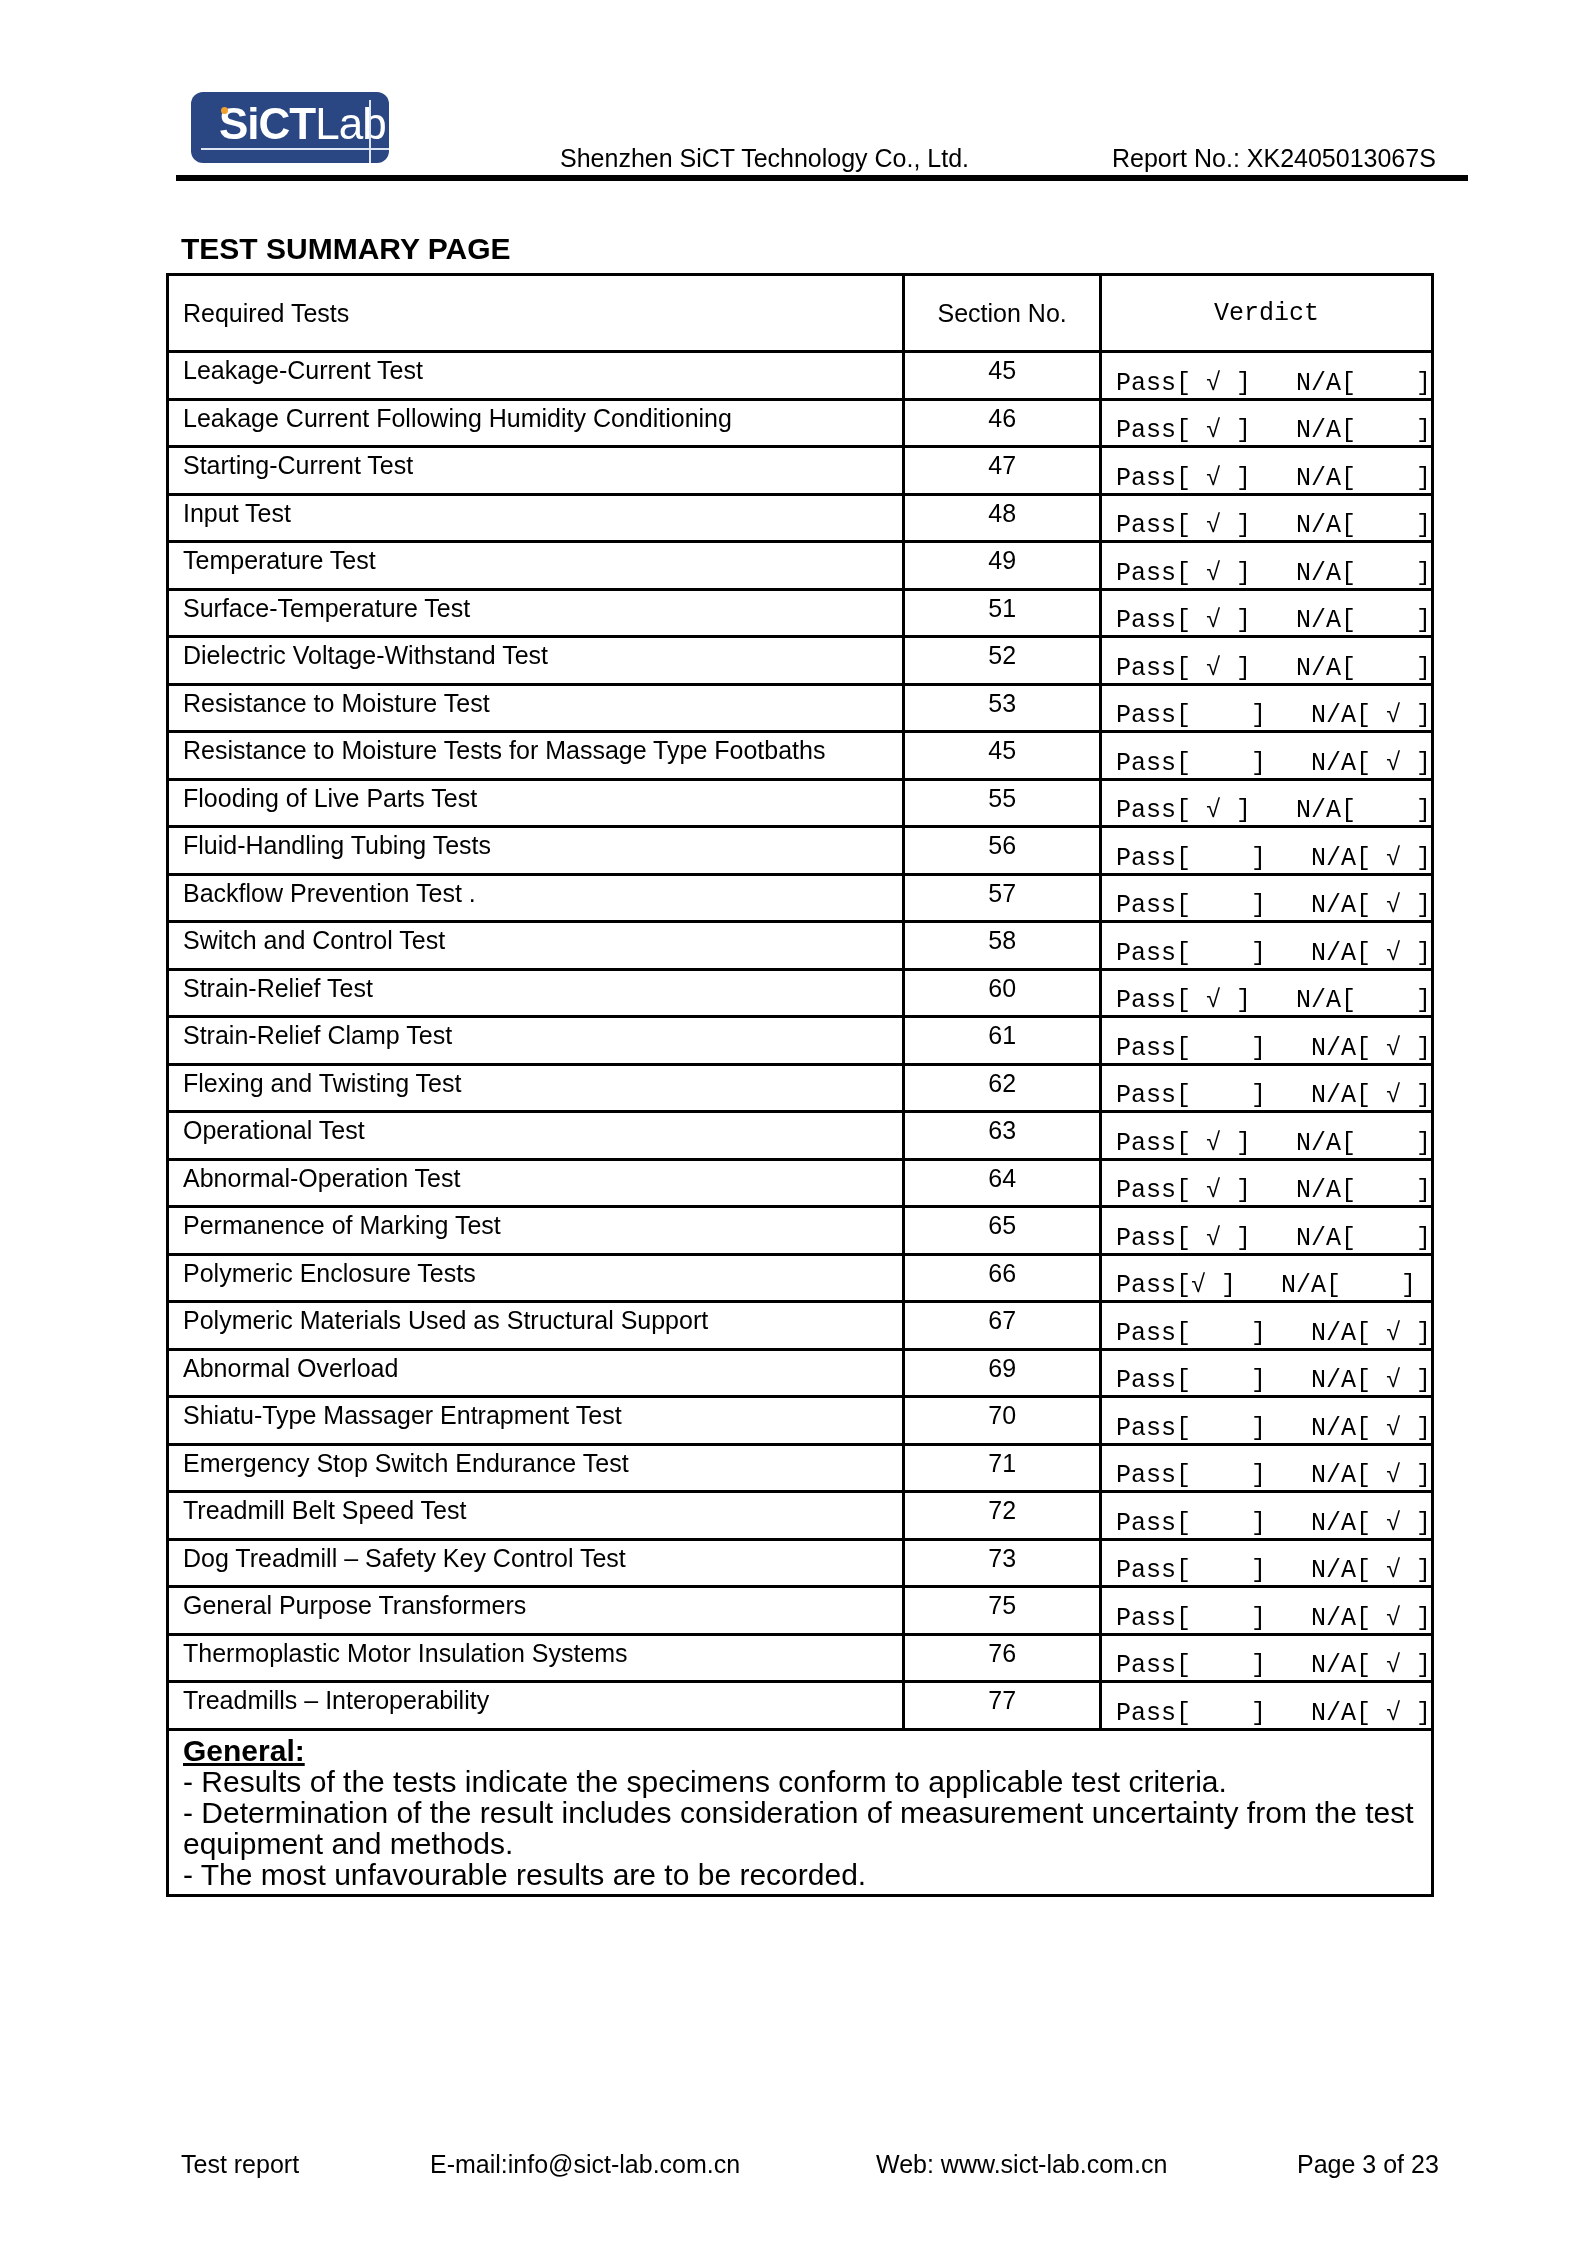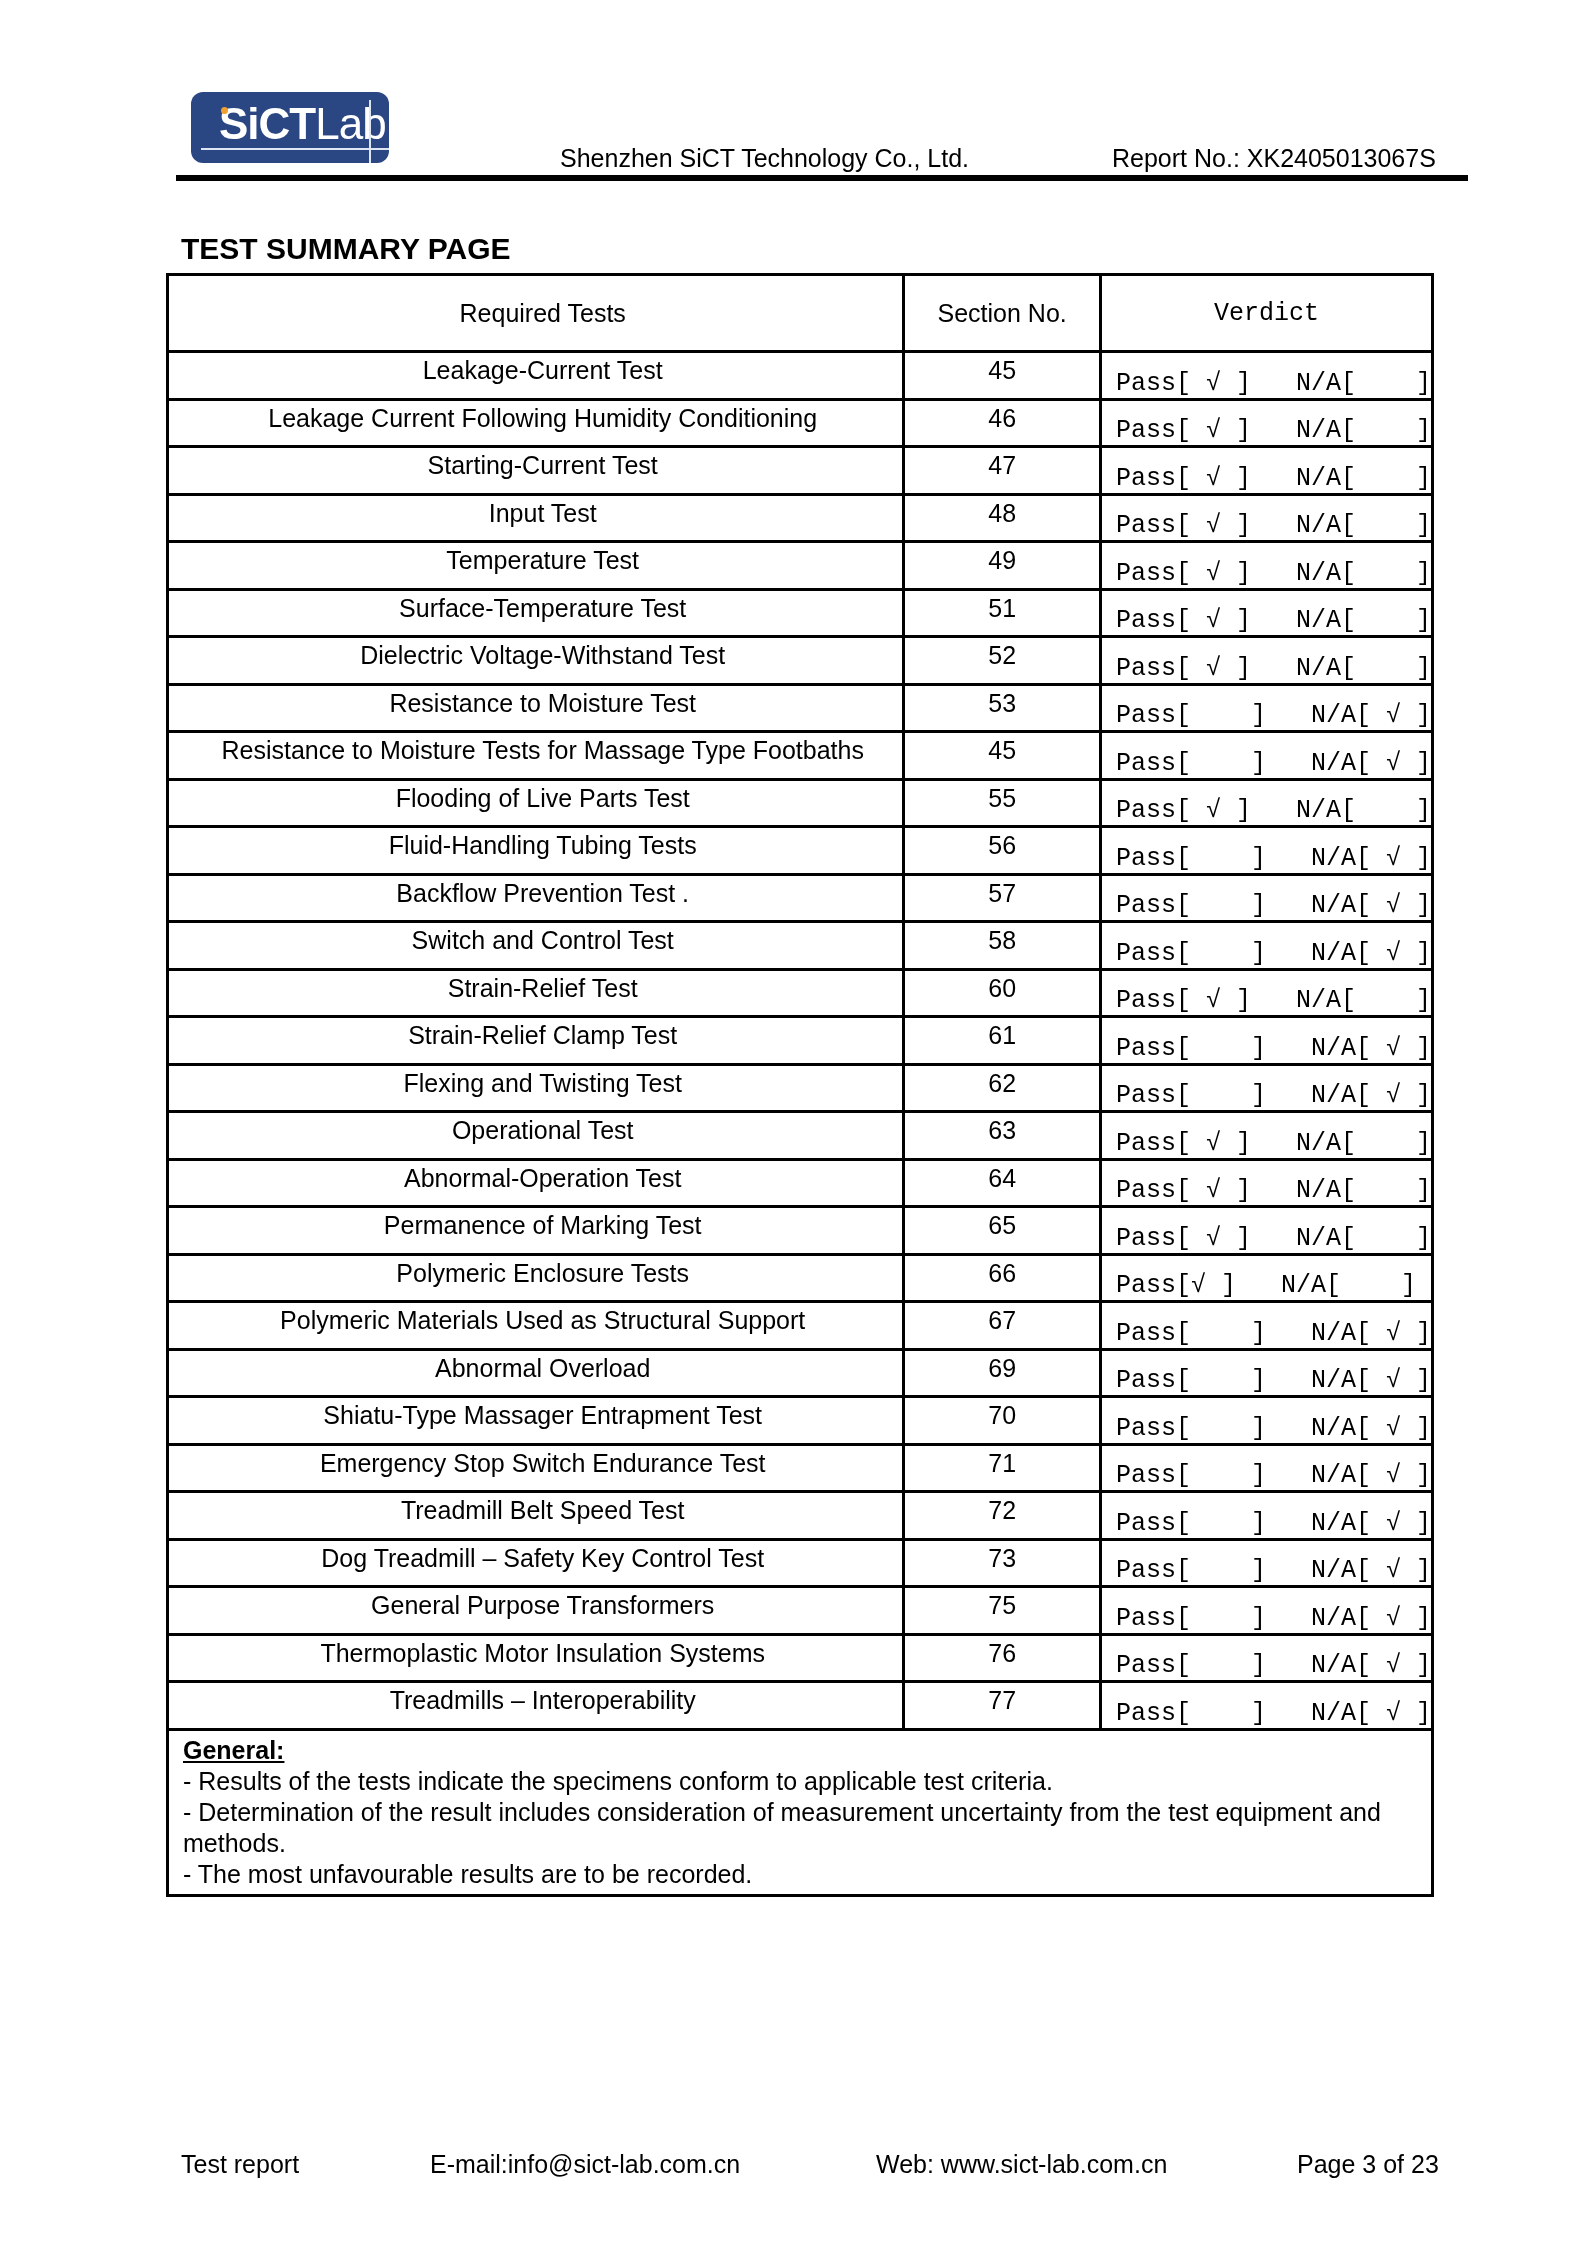--- a/index.html
+++ b/index.html
@@ -14,29 +14,29 @@
   .logo-hline { position: absolute; left: 10px; right: 0; top: 56px; height: 2px; background: #dfe6f3; }
   .logo-vline { position: absolute; left: 178px; top: 8px; bottom: 0; width: 2px; background: #dfe6f3; }
   .hdr-company { position: absolute; left: 560px; top: 144px; font-size: 25px; white-space: nowrap; }
   .hdr-report { position: absolute; left: 1112px; top: 144px; font-size: 25px; white-space: nowrap; text-align: right; }
   .hdr-rule { position: absolute; left: 176px; width: 1292px; top: 175px; height: 6px; background: #000; }
   .title { position: absolute; left: 181px; top: 232px; font-size: 30px; font-weight: bold; white-space: nowrap; }
   table.summary { position: absolute; left: 166px; top: 273px; width: 1268px; border-collapse: collapse;
                   font-size: 25px; }
   table.summary td, table.summary th { border: 3px solid #000; padding: 0; }
   table.summary th { font-weight: normal; height: 74px; }
-  .c1 { width: 752px; text-align: center; padding-left: 14px !important; }
+  .c1 { width: 752px; text-align: left; padding-left: 14px !important; }
   .c2 { width: 200px; text-align: center; }
   .c3 { text-align: left; padding-left: 14px !important; font-family: Liberation Mono, monospace; }
   th.c3 { text-align: center; padding-left: 0 !important; }
   tr.row td { height: 41.5px; }
   tr.row td.c1, tr.row td.c2 { vertical-align: top; padding-top: 3px; }
   tr.row td.c3 { vertical-align: bottom; padding-bottom: 0px; }
   .verdict { white-space: pre; }
-  td.general { padding: 4px 14px 4px 14px !important; font-size: 25px; line-height: 31px; height: 140px; vertical-align: top; }
+  td.general { padding: 4px 14px 4px 14px !important; font-size: 30px; line-height: 31px; height: 140px; vertical-align: top; }
   .gen-title { font-weight: bold; text-decoration: underline; }
   .gen-line { display: block; }
   .footer span { position: absolute; top: 2150px; font-size: 25px; white-space: nowrap; }
 </style>
 </head>
 <body>
 
 <div class="logo">
   <div class="logo-text"><span class="b">SiCT</span><span>Lab</span></div>
   <div class="logo-dot"></div>

